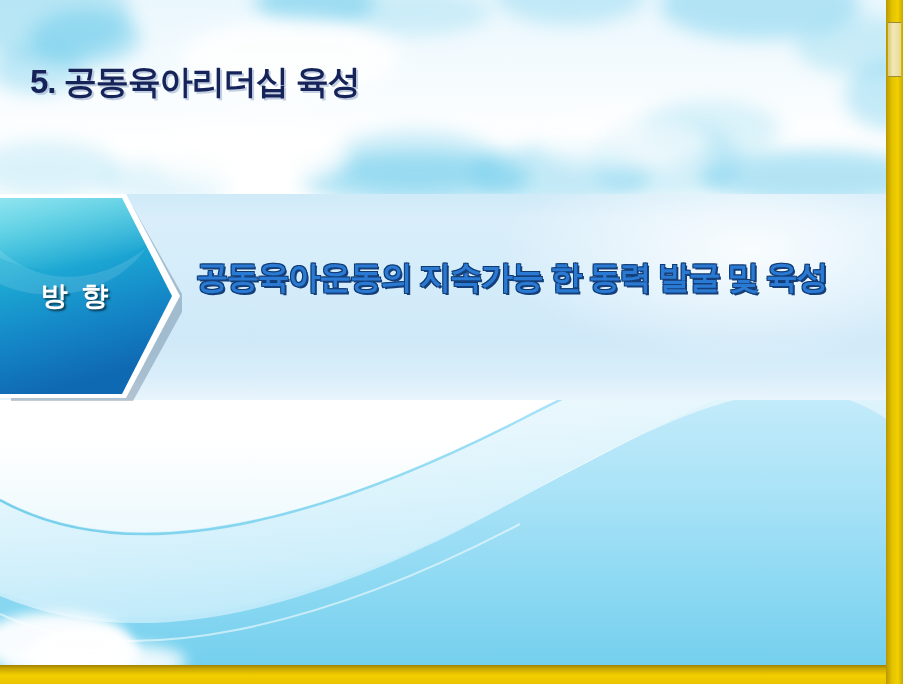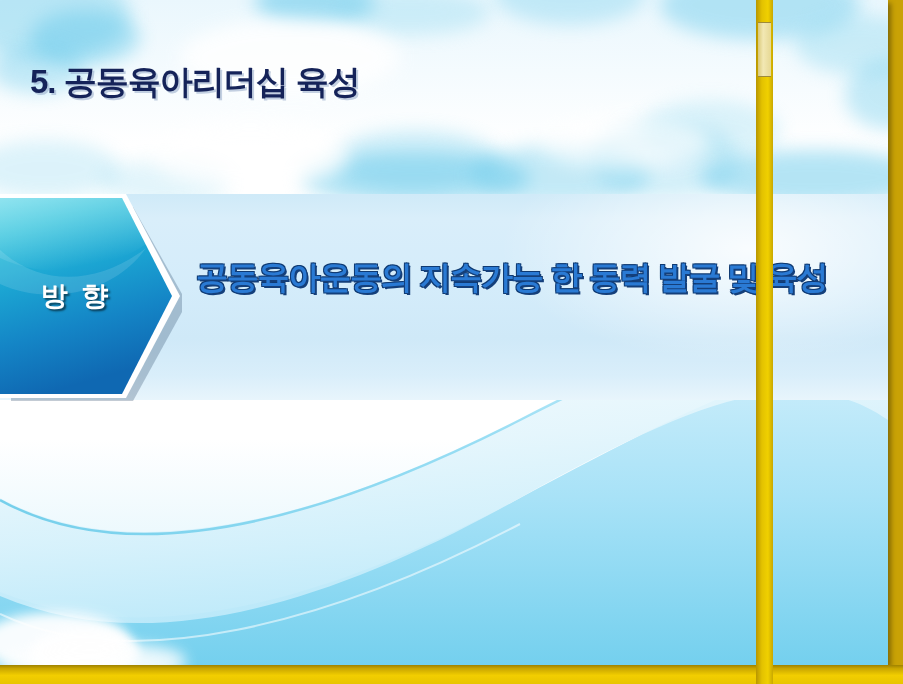--- a/index.html
+++ b/index.html
@@ -6,21 +6,21 @@
   html, body {
     width:903px; height:684px;
     background:#C9A206;
     font-family:"Liberation Sans", sans-serif;
     overflow:hidden;
   }
 
   
   #viewport {
     position:relative;
-    width:773px; height:684px;
+    width:903px; height:684px;
     background:linear-gradient(90deg,#E8C400 0%,#D4B000 60%,#A88B00 100%);
   }
 
   
   #scroll-gutter {
     position:absolute; top:0; right:0;
     width:17px; height:684px;
     background:linear-gradient(90deg,#B89600 0%,#E3C200 35%,#F0D000 70%,#C9A800 100%);
     z-index:40;
   }

